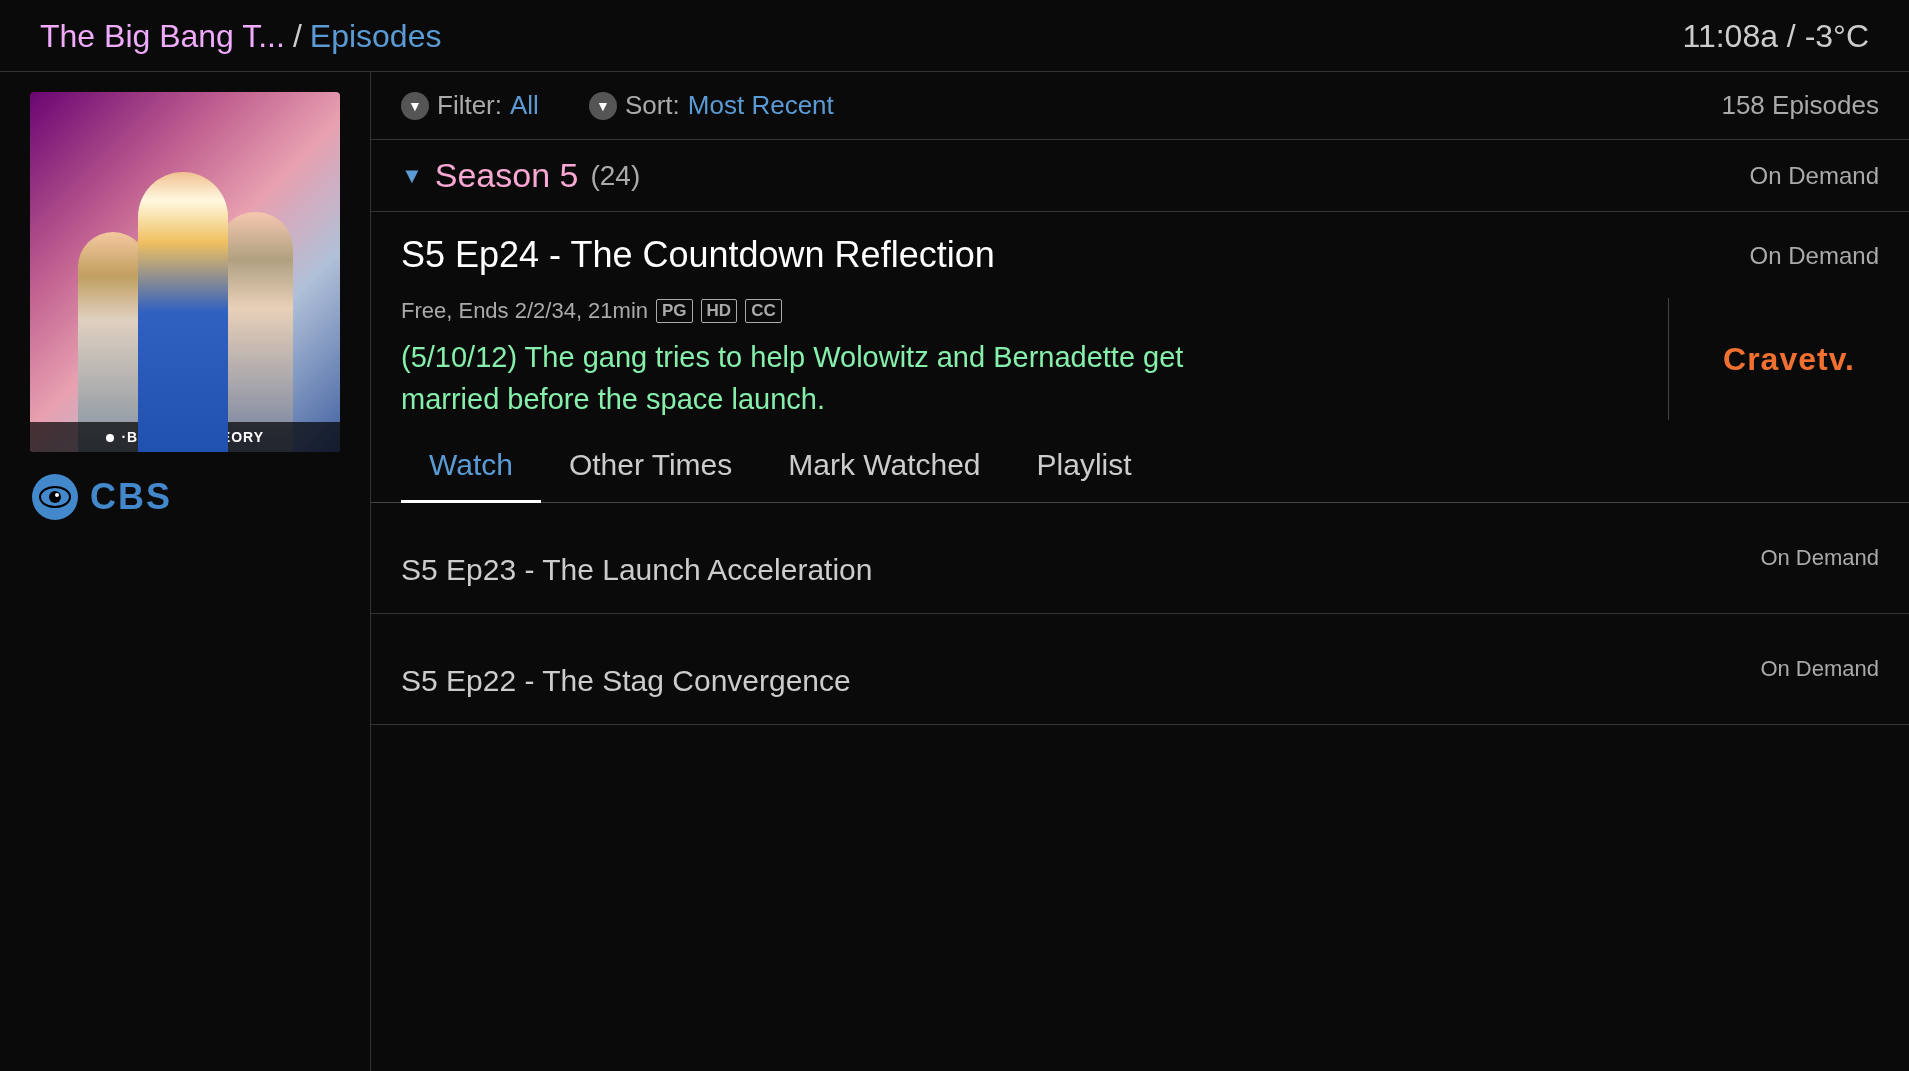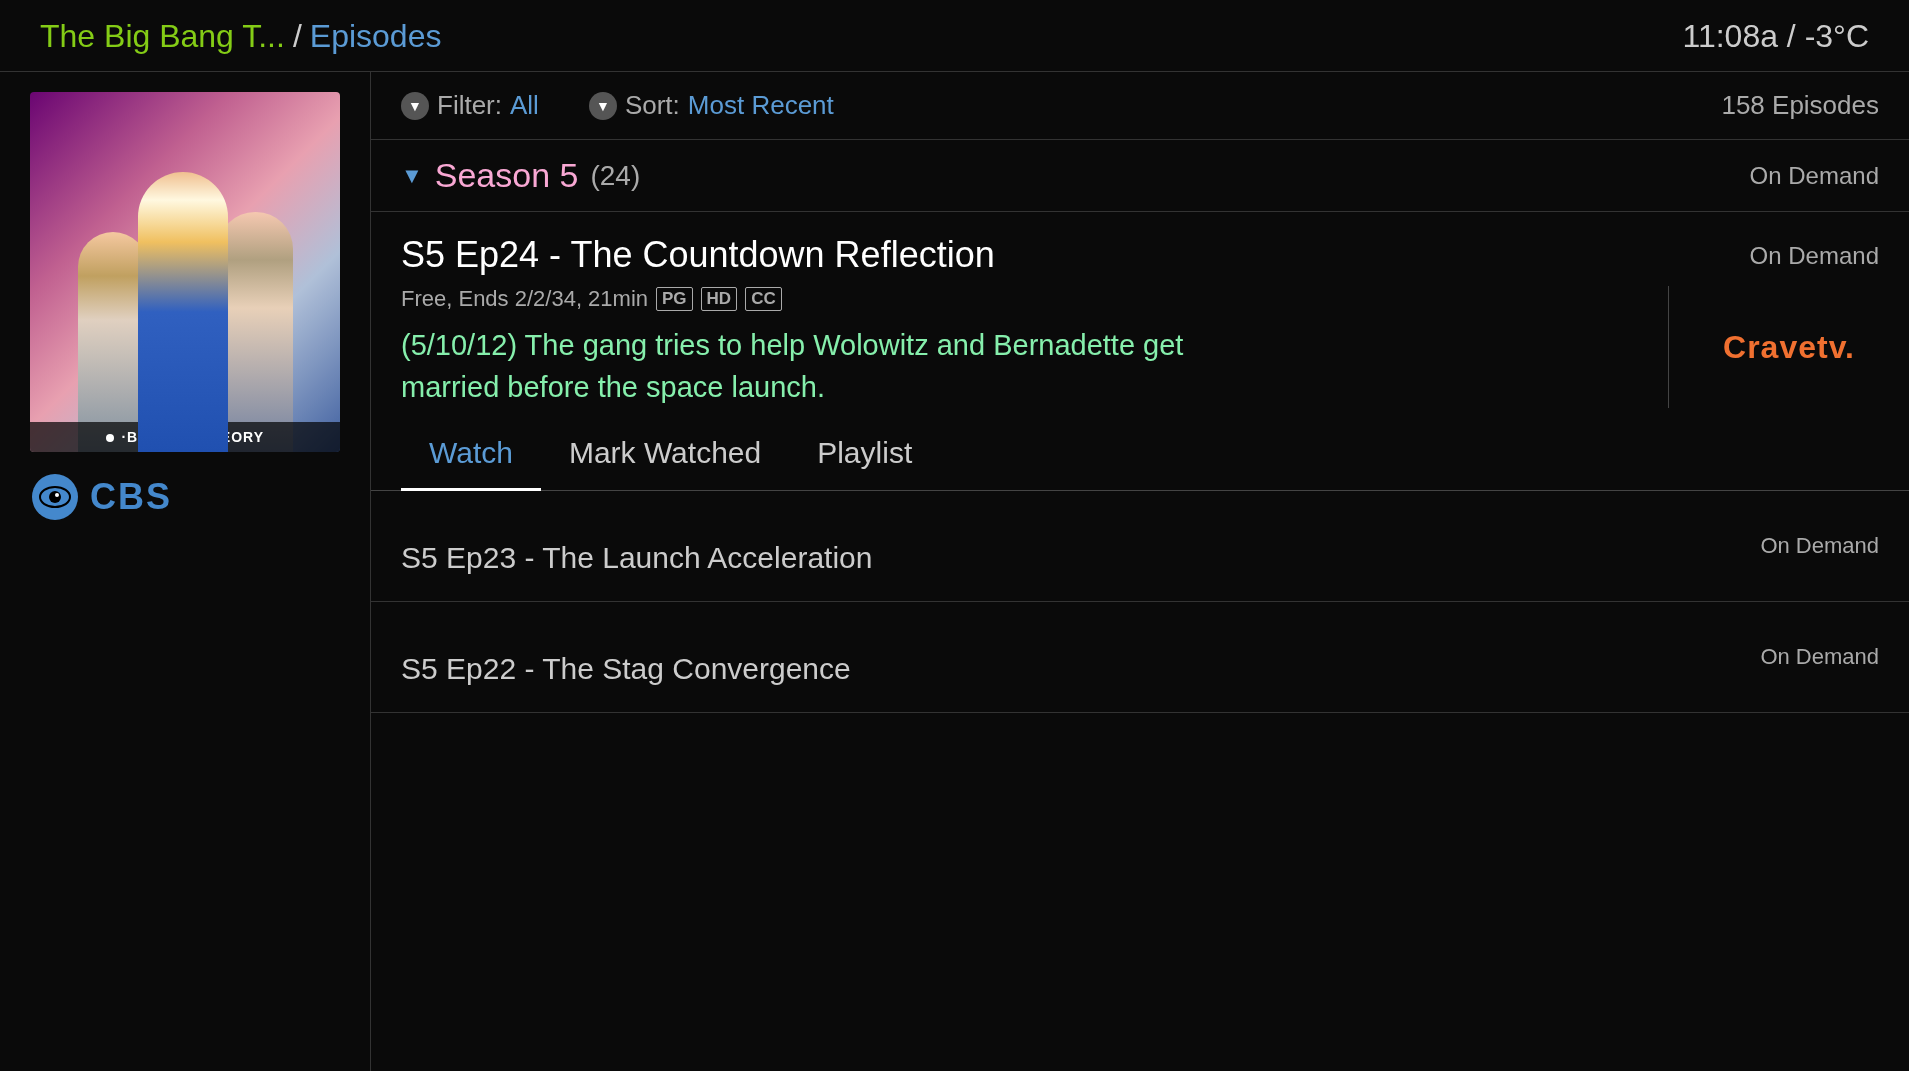--- a/index.html
+++ b/index.html
@@ -203,21 +203,21 @@
     
     .featured-episode {
       padding: 22px 30px 0 30px;
       border-bottom: none;
       position: relative;
     }
     .episode-row-top {
       display: flex;
       align-items: flex-start;
       justify-content: space-between;
-      margin-bottom: 10px;
+      margin-bottom: 22px;
     }
     .episode-title {
       font-size: 36px;
       color: #ffffff;
       font-weight: normal;
     }
     .episode-ondemand {
       font-size: 24px;
       color: #aaa;
       margin-top: 8px;
@@ -317,21 +317,21 @@
       display: flex;
       align-items: center;
       gap: 8px;
     }
   </style>
 </head>
 <body>
 
 <div class="header">
   <div class="header-breadcrumb">
-    <span style="font-size:32px;color:#84cc16;">The Big Bang T...</span>
+    <span style="font-size:32px;color:#f0abfc;">The Big Bang T...</span>
     <span style="font-size:32px;color:#ccc;"> / </span>
     <span style="font-size:32px;color:#5b9bd5;">Episodes</span>
   </div>
   <div class="header-clock">11:08a / -3°C</div>
 </div>
 
 <div class="main">
 
   <div class="left-panel">
 
@@ -405,20 +405,23 @@
           </span>
         </div>
       </div>
     </div>
 
     <div class="action-tabs">
       <div class="action-tab active">
         <span>Watch</span>
       </div>
       <div class="action-tab">
+        <span>Other Times</span>
+      </div>
+      <div class="action-tab">
         <span>Mark Watched</span>
       </div>
       <div class="action-tab">
         <span>Playlist</span>
       </div>
     </div>
 
     <div class="episode-list">
       <div class="episode-list-item">
         <span class="ep-list-title">S5 Ep23 - The Launch Acceleration</span>

